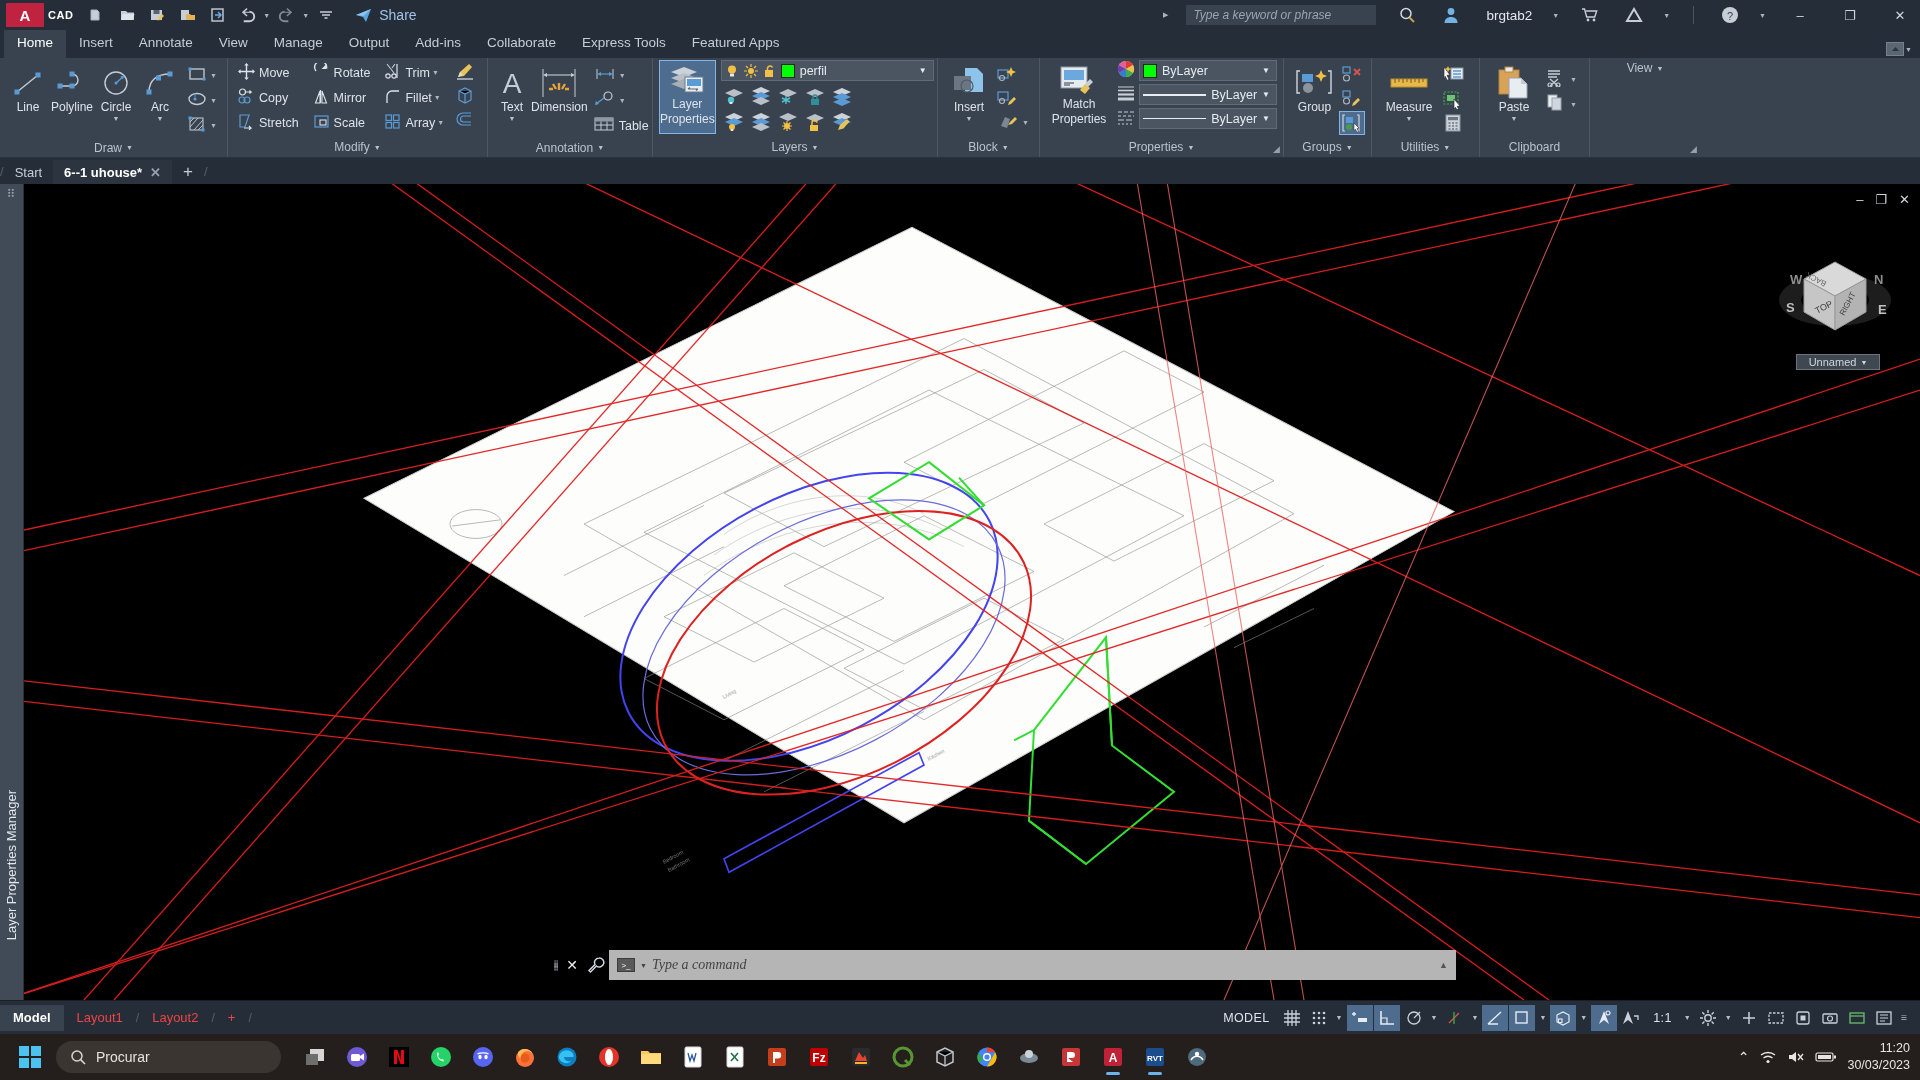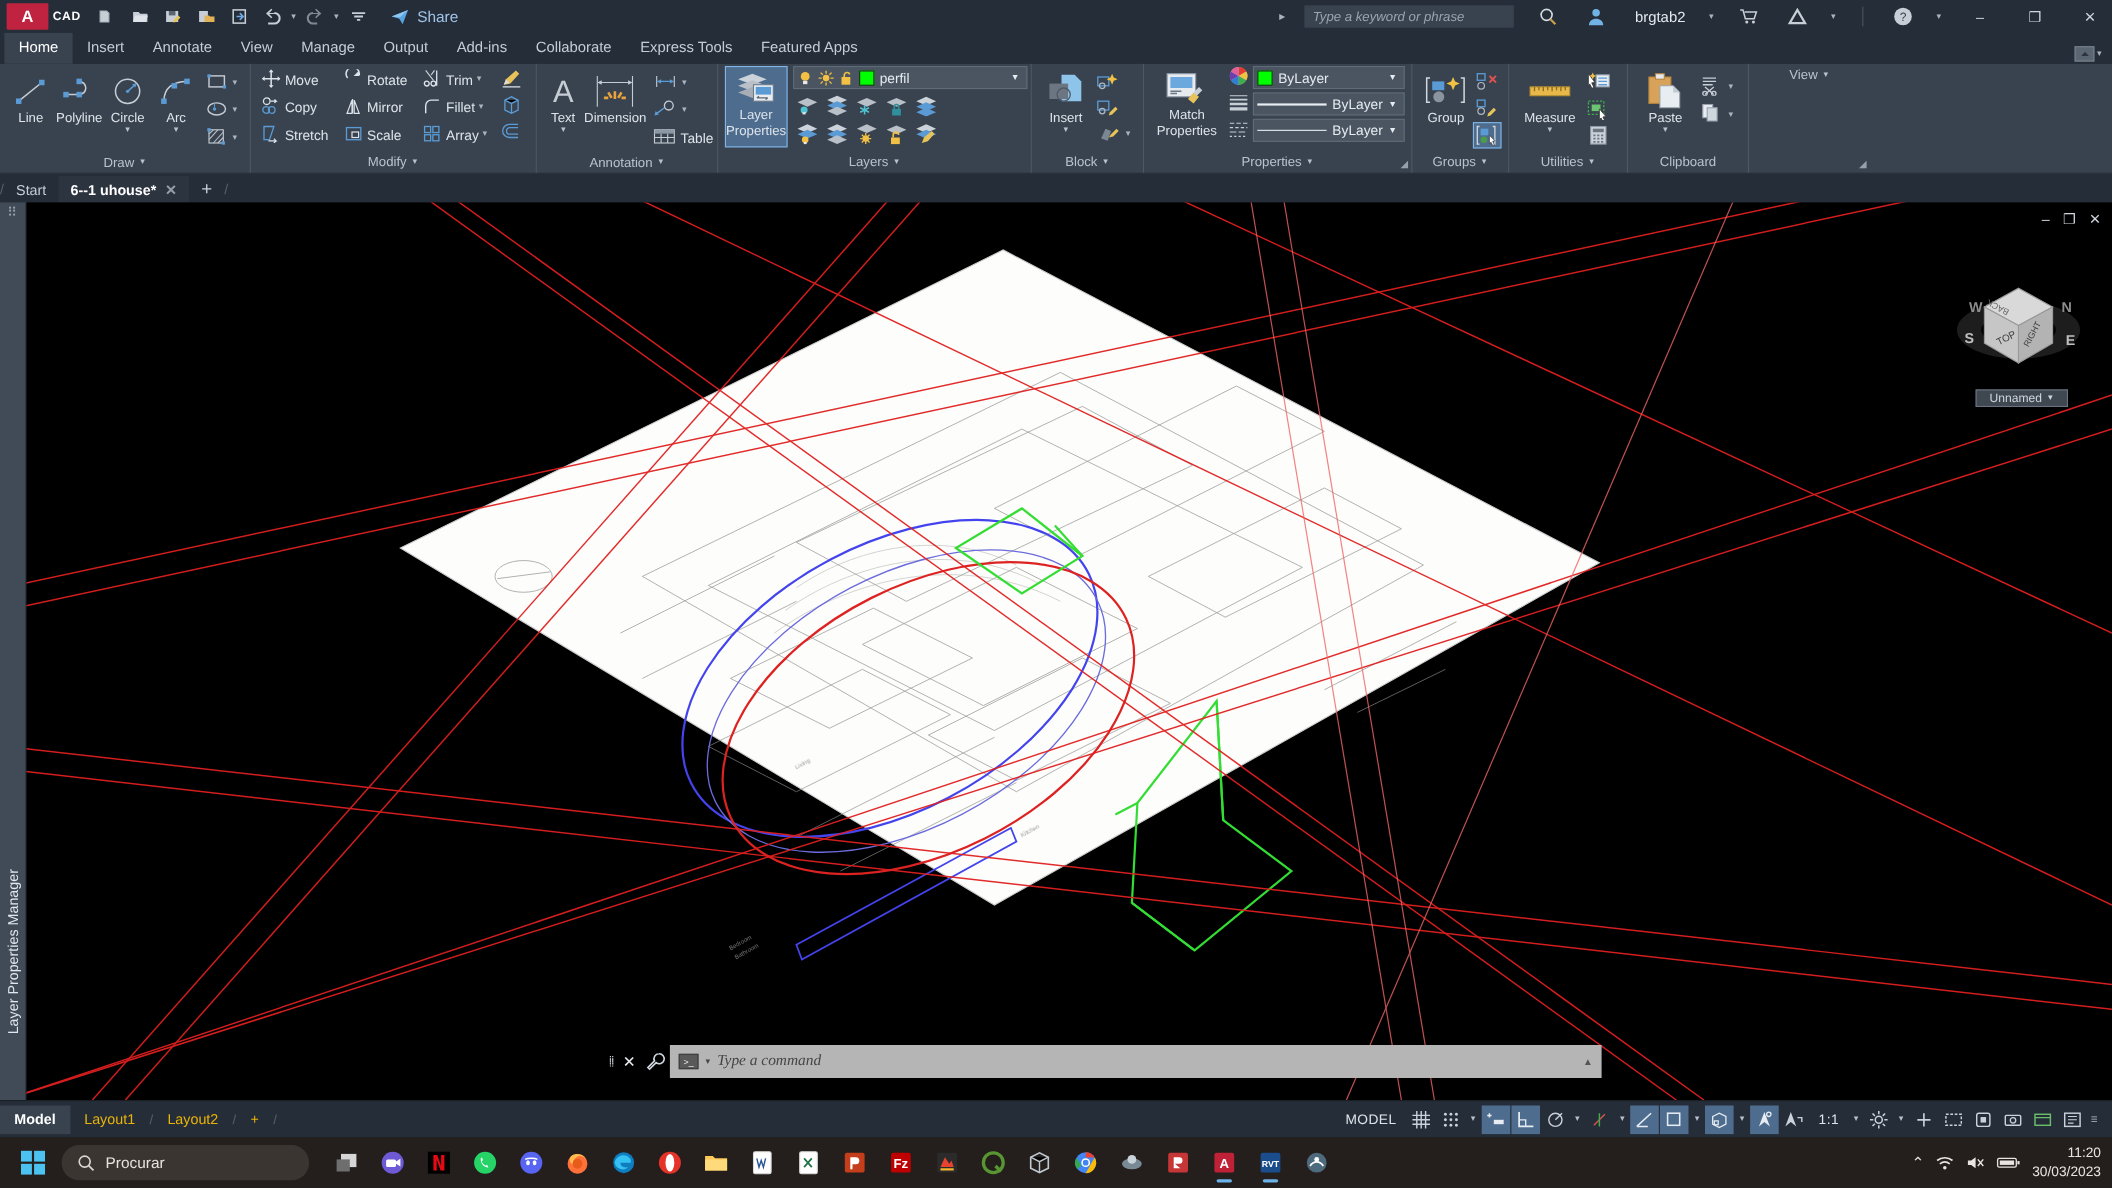--- a/index.html
+++ b/index.html
@@ -167,21 +167,21 @@
   .cmd-ph { color:#444; font-size:14px; font-style:italic; font-family:"Liberation Serif", serif; }
   .cmd-up { margin-left:auto; color:#555; font-size:9px; }
 
   
   .statusbar {
     height:34px; background:#252d38; display:flex; align-items:center;
     flex:0 0 34px; border-top:1px solid #1a1f26;
   }
   .ltab {
     height:26px; display:flex; align-items:center; padding:0 13px; font-size:13px;
-    color:#eab308; cursor:pointer;
+    color:#ef4444; cursor:pointer;
   }
   .ltab.active { background:#39434f; color:#fff; font-weight:bold; }
   .ltab-sep { color:#55606d; font-size:12px; }
   .sb-right { margin-left:auto; display:flex; align-items:center; gap:1px; padding-right:10px;}
   .sb-btn {
     height:26px; min-width:26px; display:flex; align-items:center; justify-content:center;
     padding:0 4px; cursor:pointer; color:#c9d1da;
   }
   .sb-btn.on { background:#4e6d8e; }
   .sb-label { font-size:12.5px; letter-spacing:0.4px; color:#dde3ea; padding:0 8px;}

